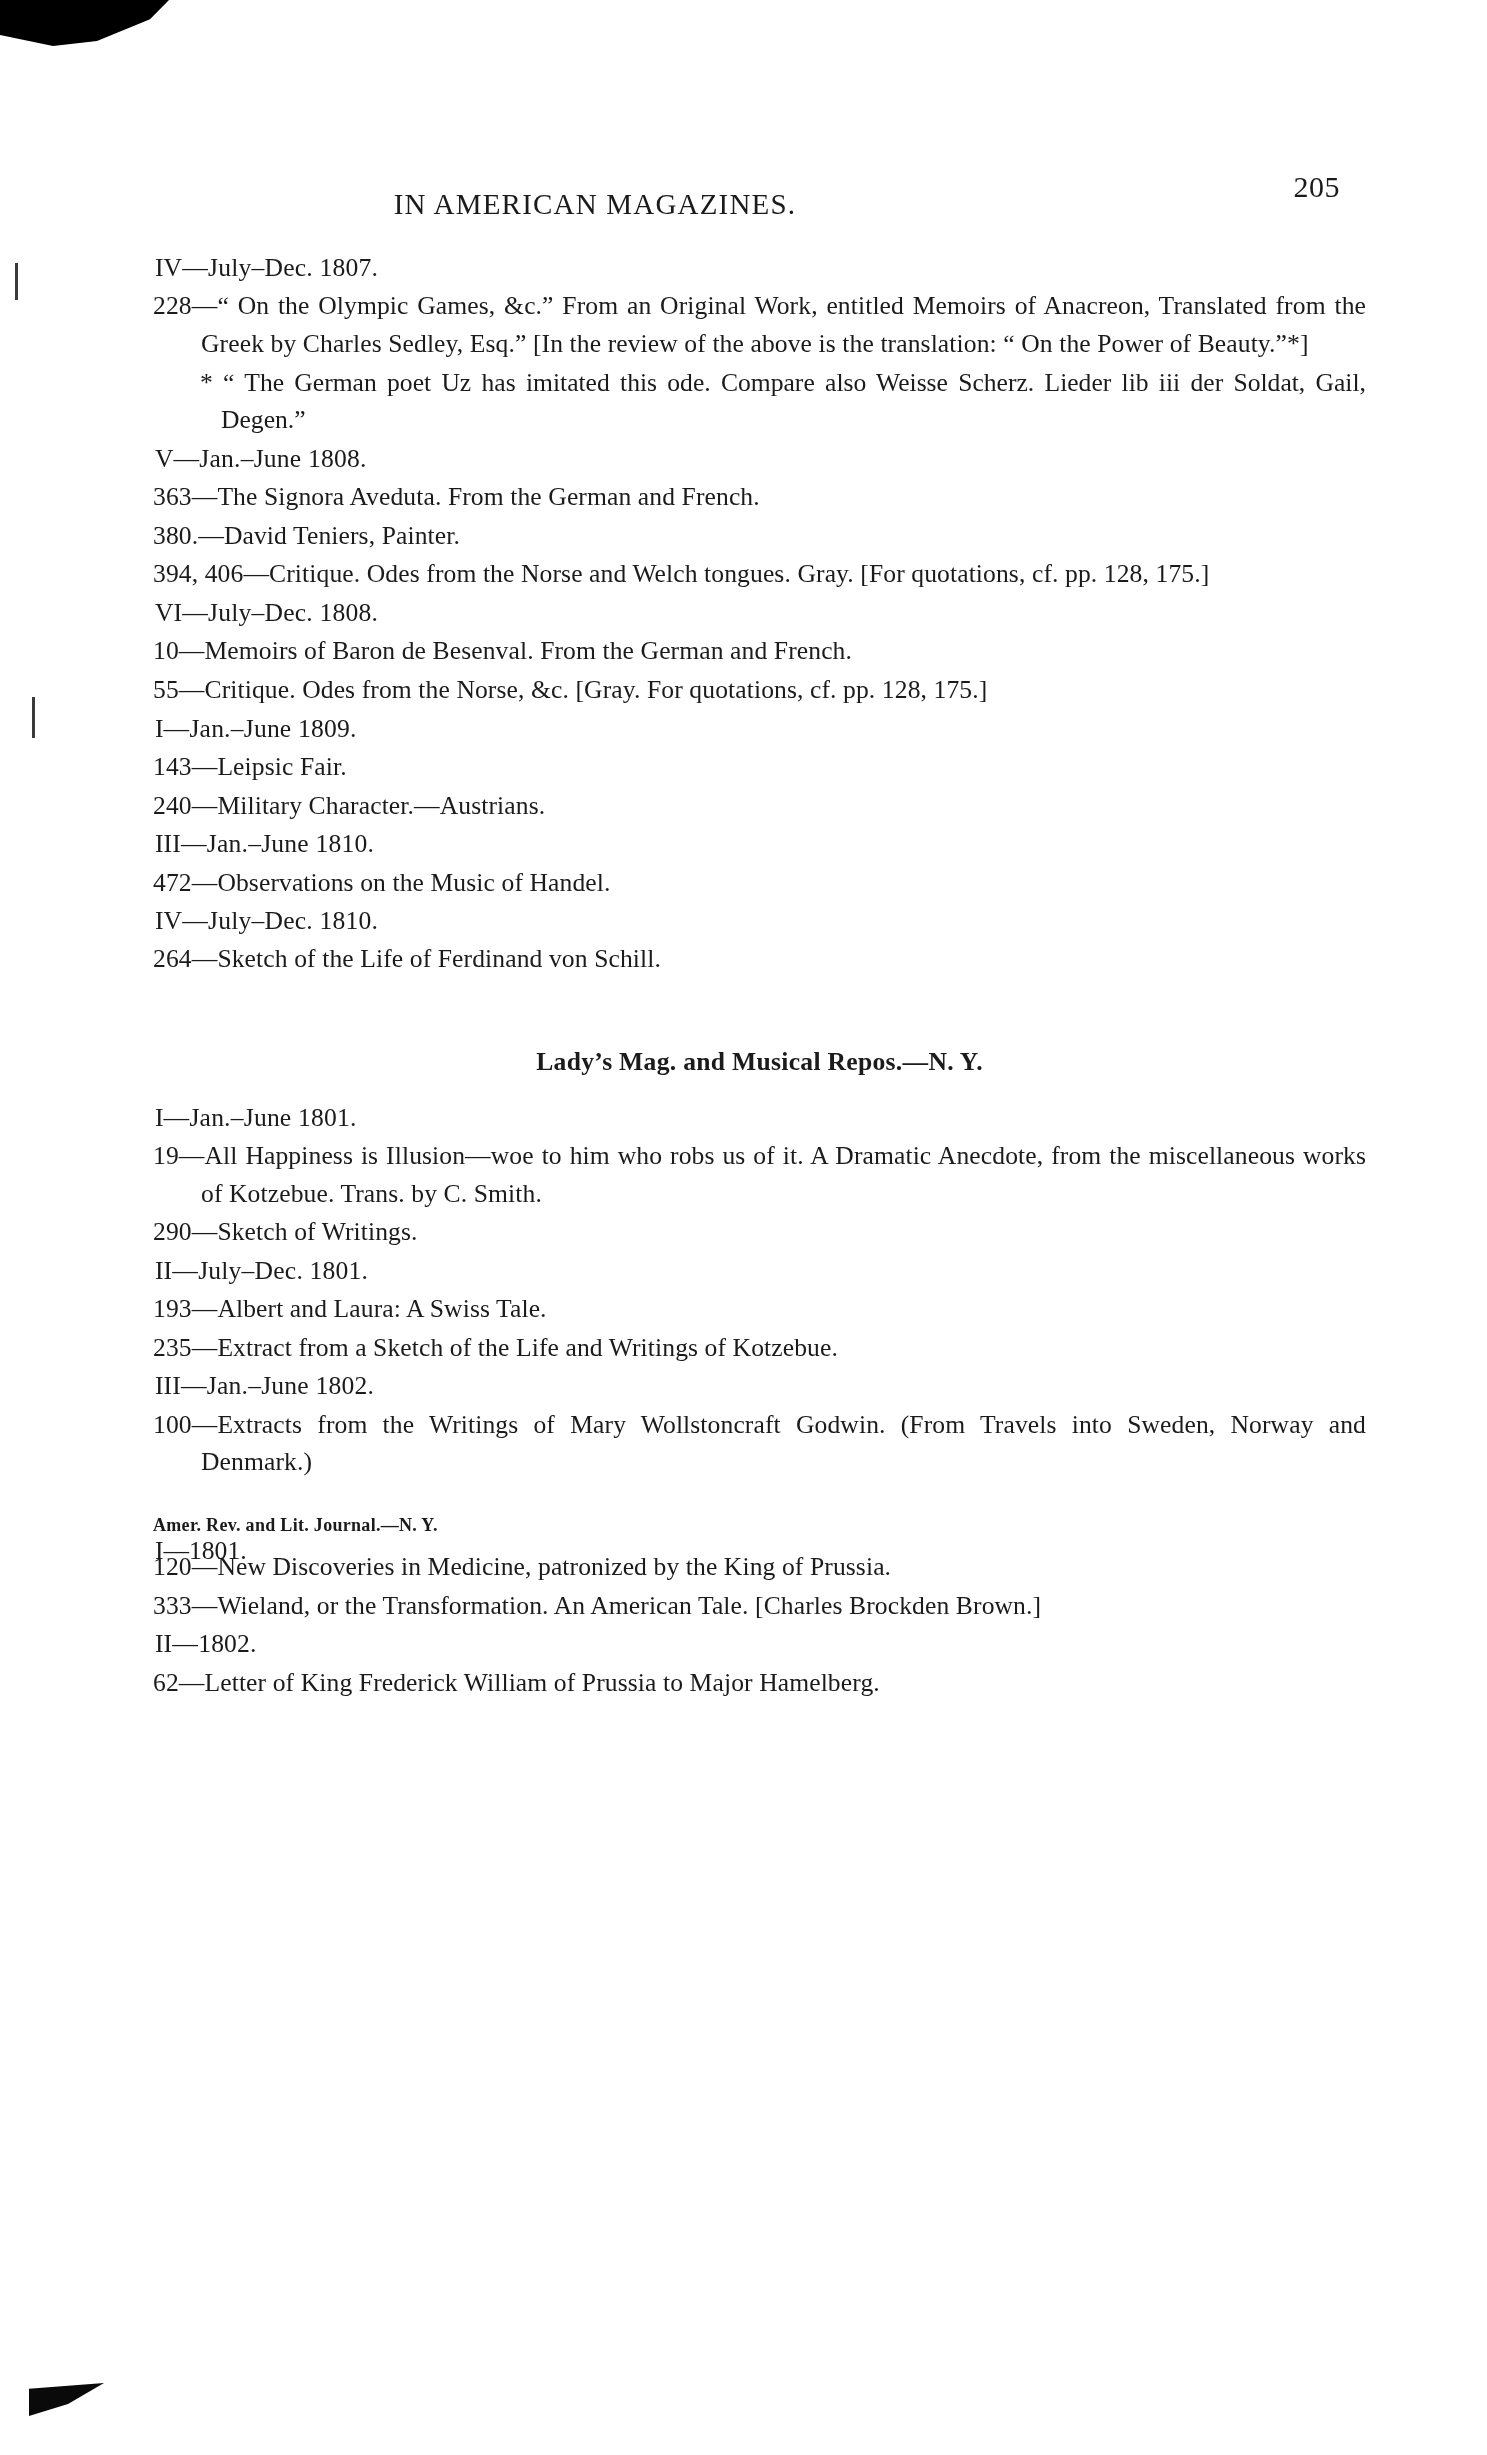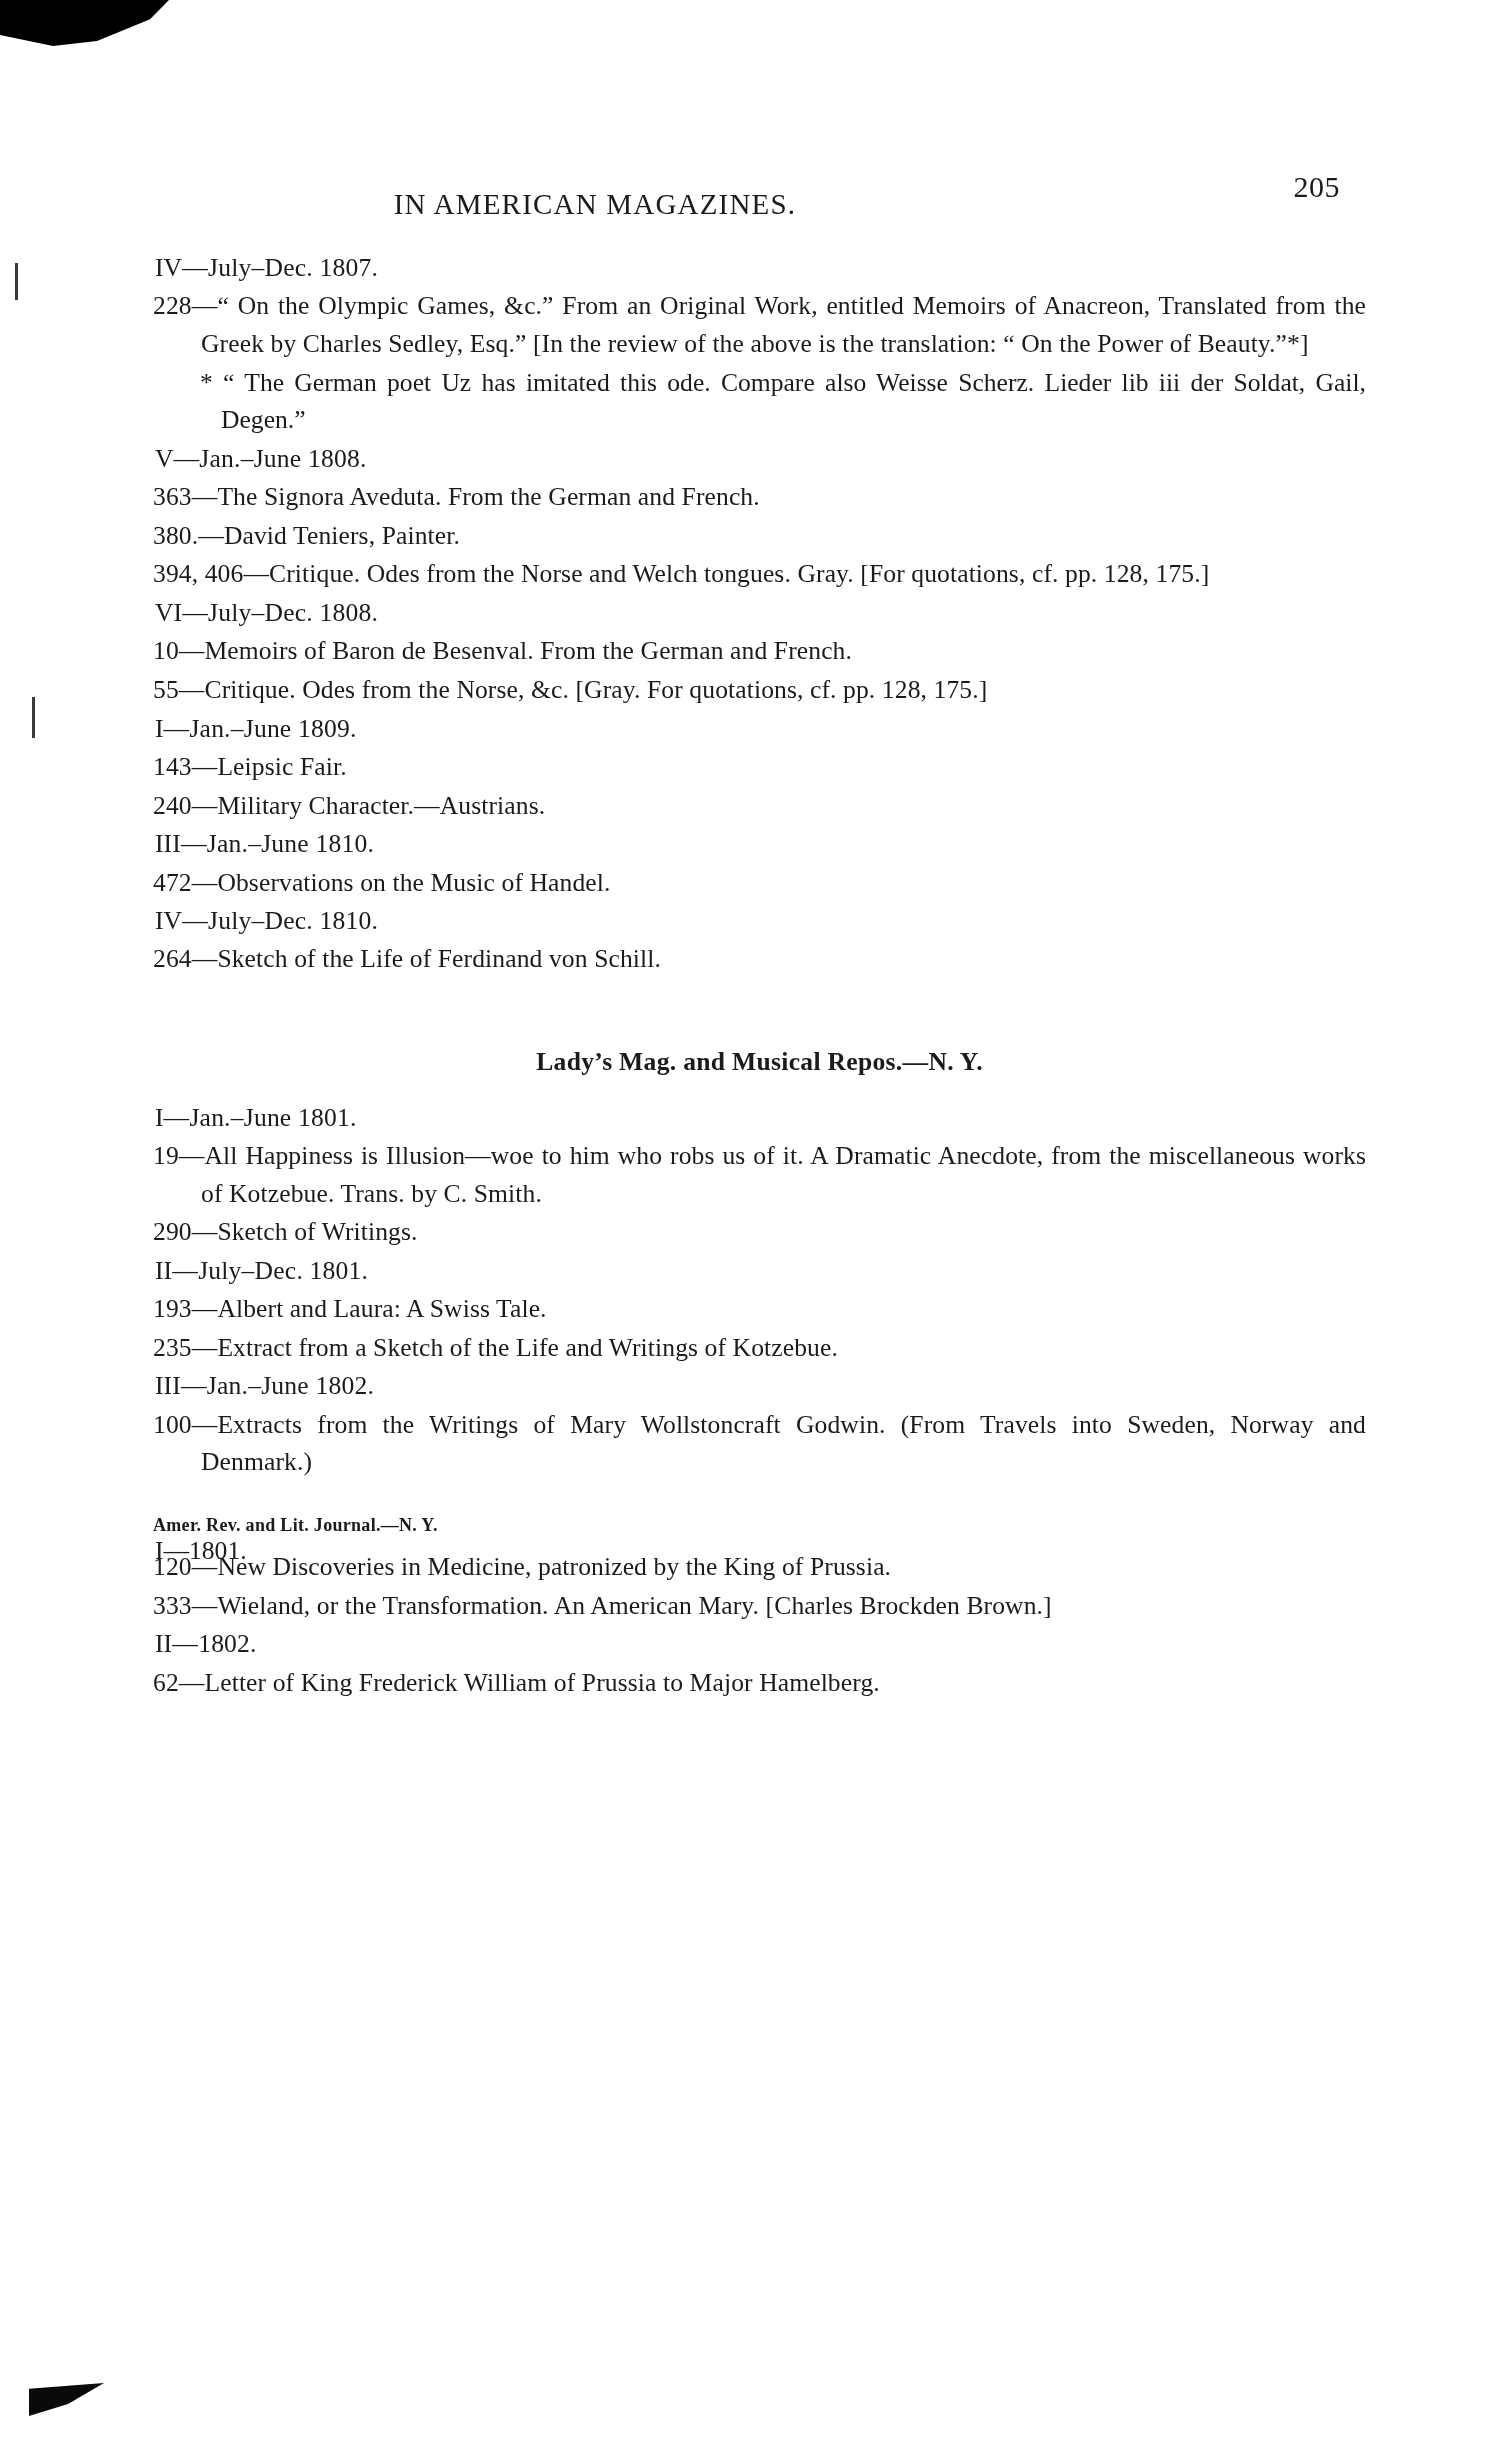--- a/index.html
+++ b/index.html
@@ -193,20 +193,20 @@
 
   <div class="gap-md"></div>
 
   <div>
     <div class="head-row">
       <div class="ctr">Amer. Rev. and Lit. Journal.—N. Y.</div>
       <div class="vol-inline">I—1801.</div>
     </div>
 
     <p class="item"><span class="hang">120—</span><span>New Discoveries in Medicine, patronized by the King of Prussia.</span></p>
-    <p class="item"><span class="hang">333—</span><span>Wieland, or the Transformation. An American Mary. [Charles Brockden Brown.]</span></p>
+    <p class="item"><span class="hang">333—</span><span>Wieland, or the Transformation. An American Tale. [Charles Brockden Brown.]</span></p>
 
     <p class="vol-line">II—1802.</p>
     <p class="item"><span class="hang">62—</span><span>Letter of King Frederick William of Prussia to Major Hamelberg.</span></p>
   </div>
 
 </div>
 
 
 </body></html>

